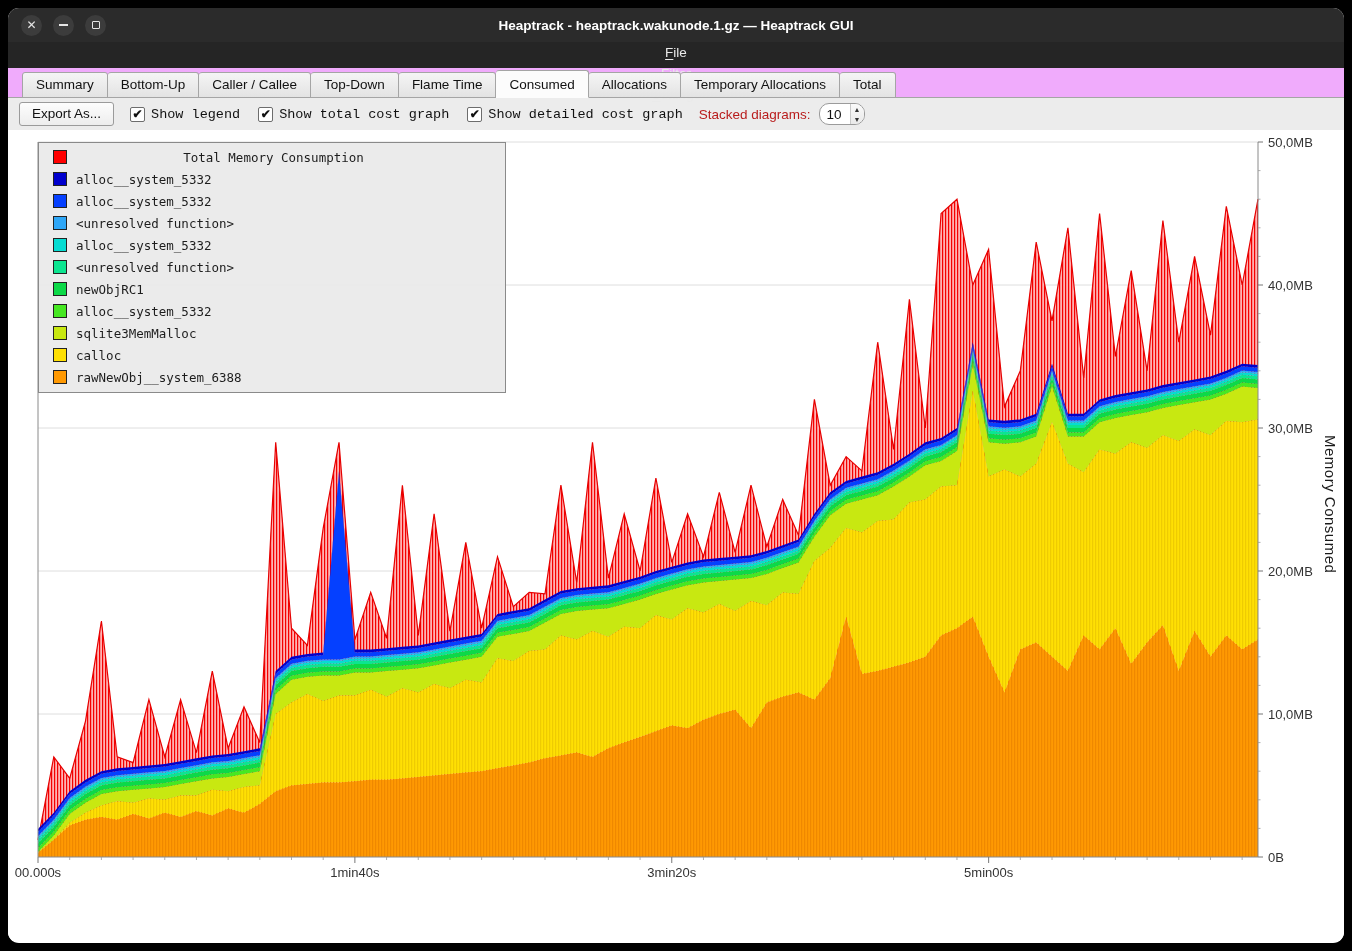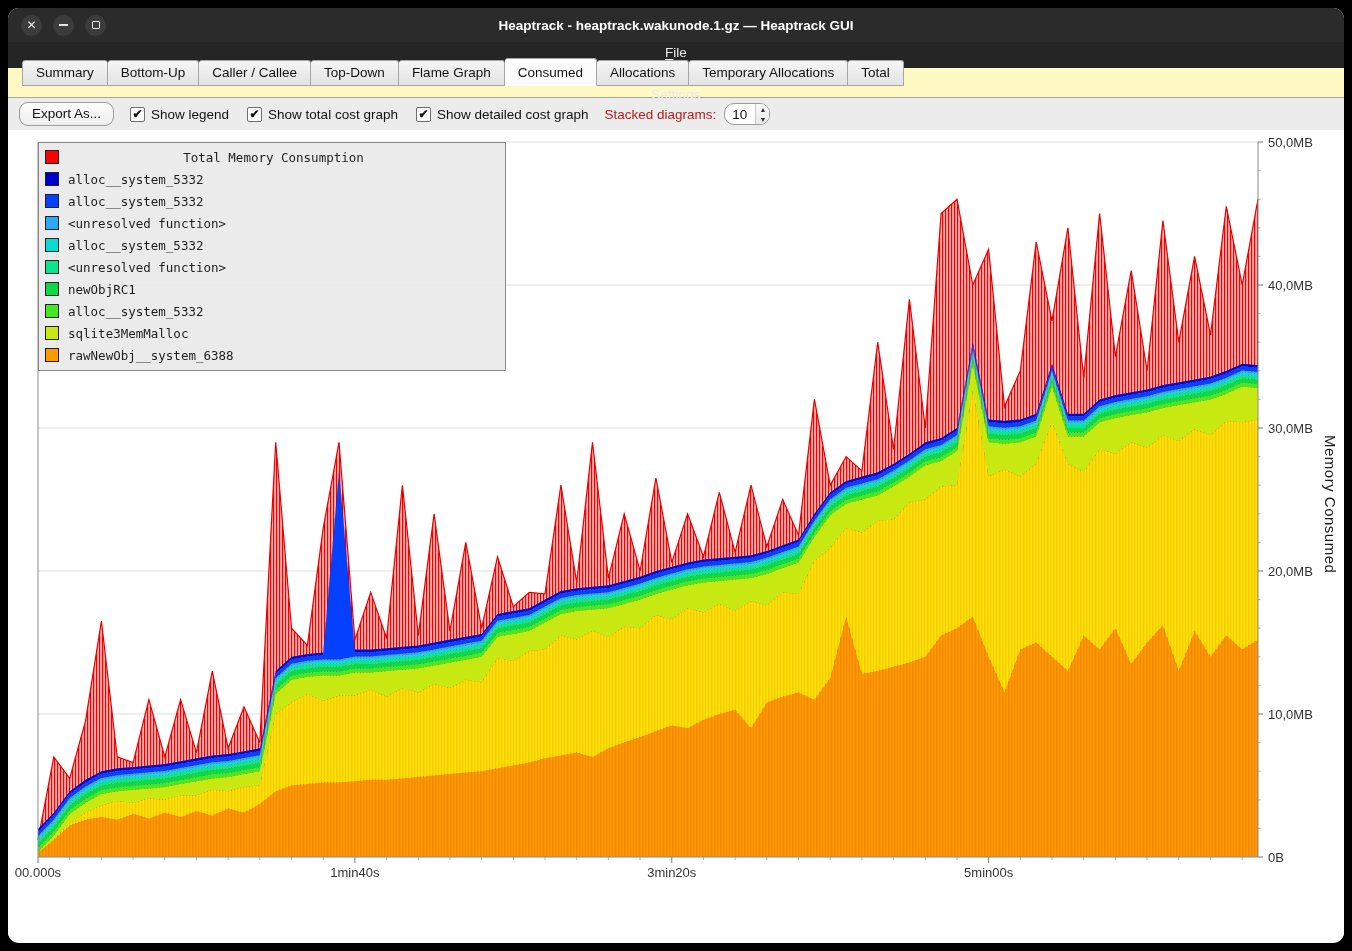--- a/index.html
+++ b/index.html
@@ -19,55 +19,55 @@
   .minus { width:9px; height:2px; background:#e6e6e6; }
   .sq { width:8px; height:8px; border:1.5px solid #e6e6e6; border-radius:1px; }
   .title-text { color:#fff; font-weight:700; font-size:13.5px; }
 
   
   .menubar { height:26px; background:#252525; display:flex; align-items:center; padding:0 6px;flex-direction:column; }
   .menu-item { color:#eaeaea; font-size:13.5px; padding:3px 10px; border-radius:3px; }
   .menu-item u { text-underline-offset:2px; }
 
   
-  .tabbar { height:30px; background:#fef9c3; display:flex; align-items:flex-end;
-            padding:3px 0 12px 14px; border-bottom:1px solid #a5a5a5; }
+  .tabbar { height:30px; background:#f0abfc; display:flex; align-items:flex-end;
+            padding:3px 0 0 14px; border-bottom:1px solid #a5a5a5; }
   .tab { font-size:13.5px; color:#111; padding:4px 13px 5px;
          background:linear-gradient(#f5f5f5,#e3e3e3);
          border:1px solid #a5a5a5; border-radius:3px 3px 0 0; margin-bottom:-1px; }
   .tab + .tab { border-left:none; }
   .tab.active { background:#fcfcfc; border-bottom:1px solid #fcfcfc; padding-top:6px; }
 
   
   .toolbar { height:32px; background:#ececec; display:flex; align-items:center;
              gap:16px; padding:0 11px; }
   .export-btn { font-family:"Liberation Sans",sans-serif; font-size:13.5px; color:#111;
                 padding:3px 12px 4px; background:linear-gradient(#fdfdfd,#ededed);
-                border:1px solid #9b9b9b; border-radius:9px; }
+                border:1px solid #9b9b9b; border-radius:3px; }
   .cb { display:flex; align-items:center; gap:6px; }
   .cb-box { width:15px; height:15px; background:#fff; border:1px solid #6d6d6d;
             border-radius:2px; display:flex; align-items:center; justify-content:center; }
   .cb-check { font-size:12px; font-weight:bold; color:#111; line-height:1; margin-top:-1px; }
-  .cb-label { font-size:13.5px; color:#111; }
+  .cb-label { font-size:13.5px; color:#111;font-family:Liberation Mono, monospace; }
   .spin-group { display:flex; align-items:center; gap:8px; }
   .spin-label { font-size:13.5px; color:#b91c1c; }
   .spinbox { display:flex; width:46px; height:22px; background:#fff;
              border:1px solid #9b9b9b; border-radius:10px; overflow:hidden;gap:8px; }
   .spin-value { flex:1; font-size:13.5px; display:flex; align-items:center; padding-left:7px; color:#111; }
   .spin-arrows { width:14px; display:flex; flex-direction:column;
                  border-left:1px solid #c9c9c9; background:linear-gradient(#fafafa,#e9e9e9); }
   .spin-up,.spin-down { flex:1; font-size:7px; display:flex; align-items:center;
                         justify-content:center; color:#333; line-height:1; }
 
   
   .chart-area { position:relative; height:811px; background:#fff; }
   #chart-svg { position:absolute; left:4px; top:2px; }
   .legend { position:absolute; left:30px; top:12px; width:468px;
             background:rgba(233,233,233,0.93); border:1px solid #8a8a8a; padding:3px 0 4px; }
-  .legend-row { display:flex; align-items:center; gap:9px; height:22px; padding:0 6px;
+  .legend-row { display:flex; align-items:center; gap:9px; height:22px; padding:0 14px;
                 font-family:"DejaVu Sans Mono", monospace; font-size:12.5px; color:#1d1d1d; }
   .swatch { width:14px; height:14px; border:1px solid #222; flex:none; }
   .legend-title-text { flex:1; text-align:center; padding-right:20px; }
   .x-axis-title { position:absolute; left:30px; width:1220px; top:762px; text-align:center;
                   font-size:15px; color:#1a1a1a; }
   .y-axis-title { position:absolute; right:5px; top:305px; writing-mode:vertical-rl;
                   font-size:15px; color:#1a1a1a; letter-spacing:0.5px; }
 </style>
 </head>
 <body>
@@ -93,21 +93,21 @@
       <span class="menu-item"><u>F</u>ile</span>
       <span class="menu-item">F<u>i</u>lter</span>
       <span class="menu-item"><u>S</u>ettings</span>
     </div>
 
   <div class="tabbar" id="tabbar">
       <div class="tab">Summary</div>
       <div class="tab">Bottom-Up</div>
       <div class="tab">Caller / Callee</div>
       <div class="tab">Top-Down</div>
-      <div class="tab">Flame Graph</div>
+      <div class="tab">Flame Time</div>
       <div class="tab active">Consumed</div>
       <div class="tab">Allocations</div>
       <div class="tab">Temporary Allocations</div>
       <div class="tab">Total</div>
     </div>
 
   <div class="toolbar">
     <button class="export-btn">Export As...</button>
     <span id="checkboxes" style="display:flex; gap:18px; align-items:center;">
         <span class="cb">
@@ -292,20 +292,24 @@
         </div>
         <div class="legend-row">
           <span class="swatch" style="background: rgb(70, 232, 34);"></span>
           <span>alloc__system_5332</span>
         </div>
         <div class="legend-row">
           <span class="swatch" style="background: rgb(200, 232, 17);"></span>
           <span>sqlite3MemMalloc</span>
         </div>
         <div class="legend-row">
+          <span class="swatch" style="background: rgb(255, 224, 3);"></span>
+          <span>calloc</span>
+        </div>
+        <div class="legend-row">
           <span class="swatch" style="background: rgb(255, 153, 2);"></span>
           <span>rawNewObj__system_6388</span>
         </div>
       </div>
     <div class="y-axis-title">Memory Consumed</div>
   </div>
 
 </div>
 
 </body></html>

